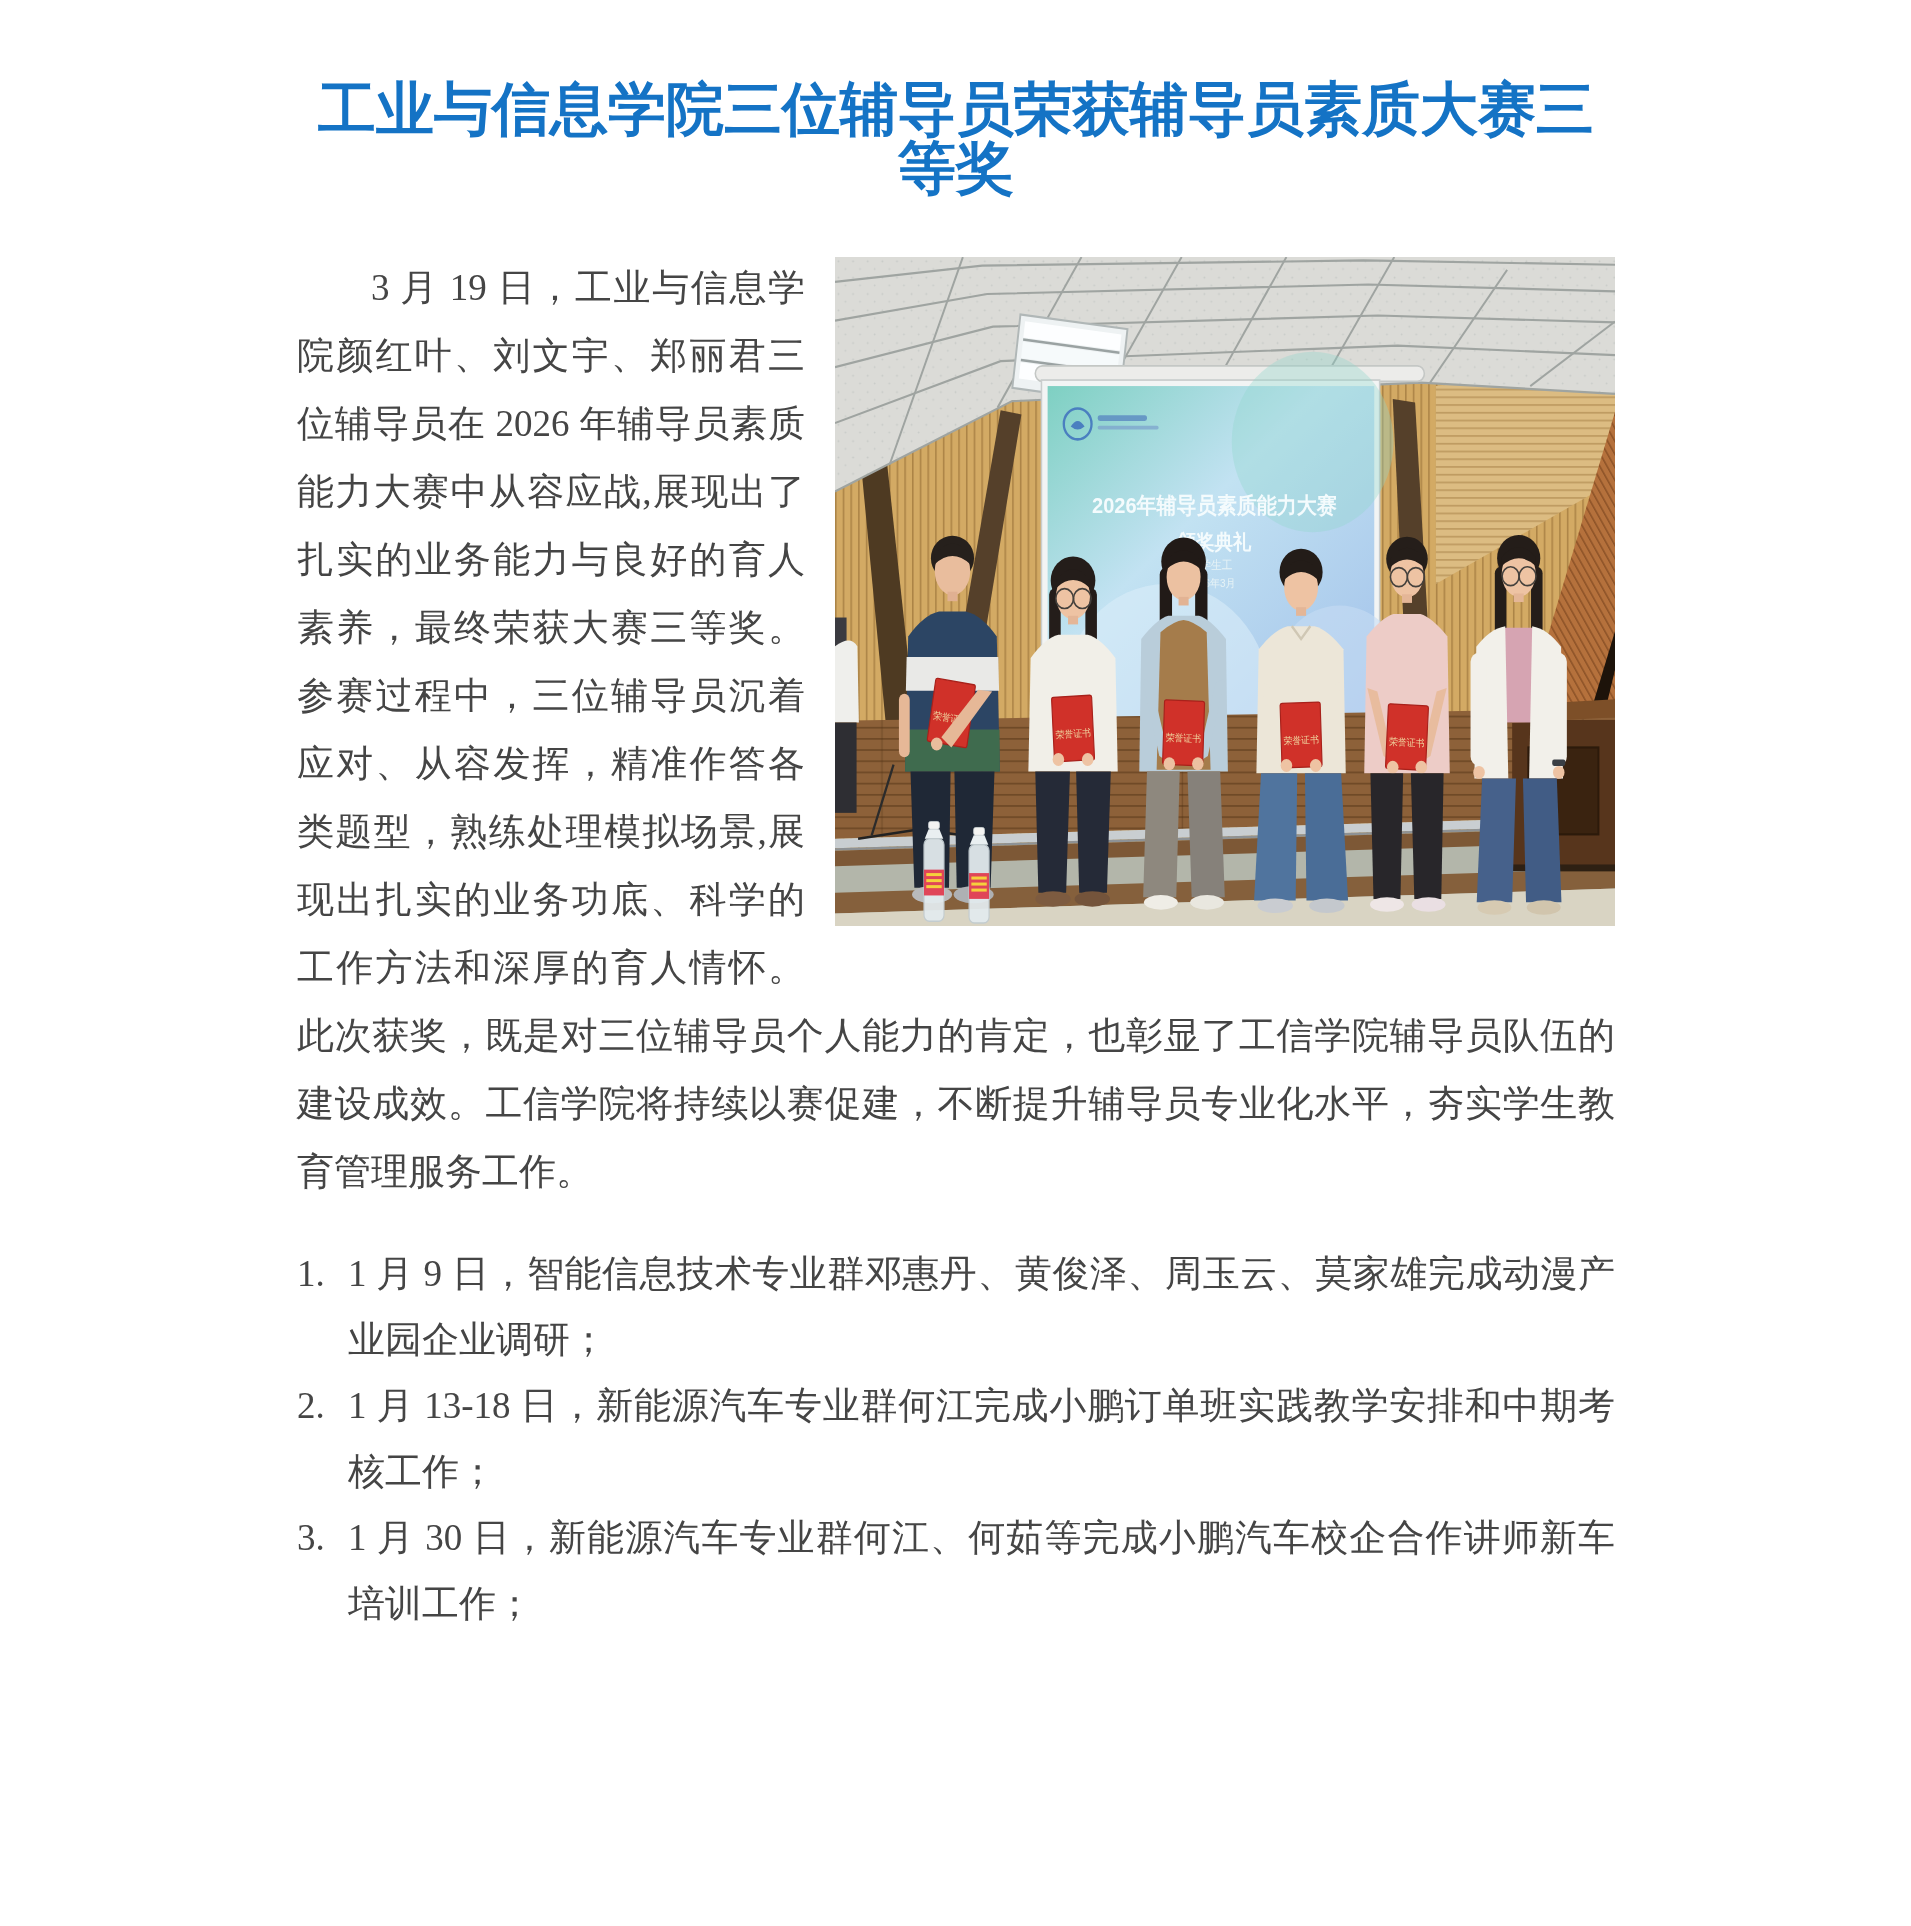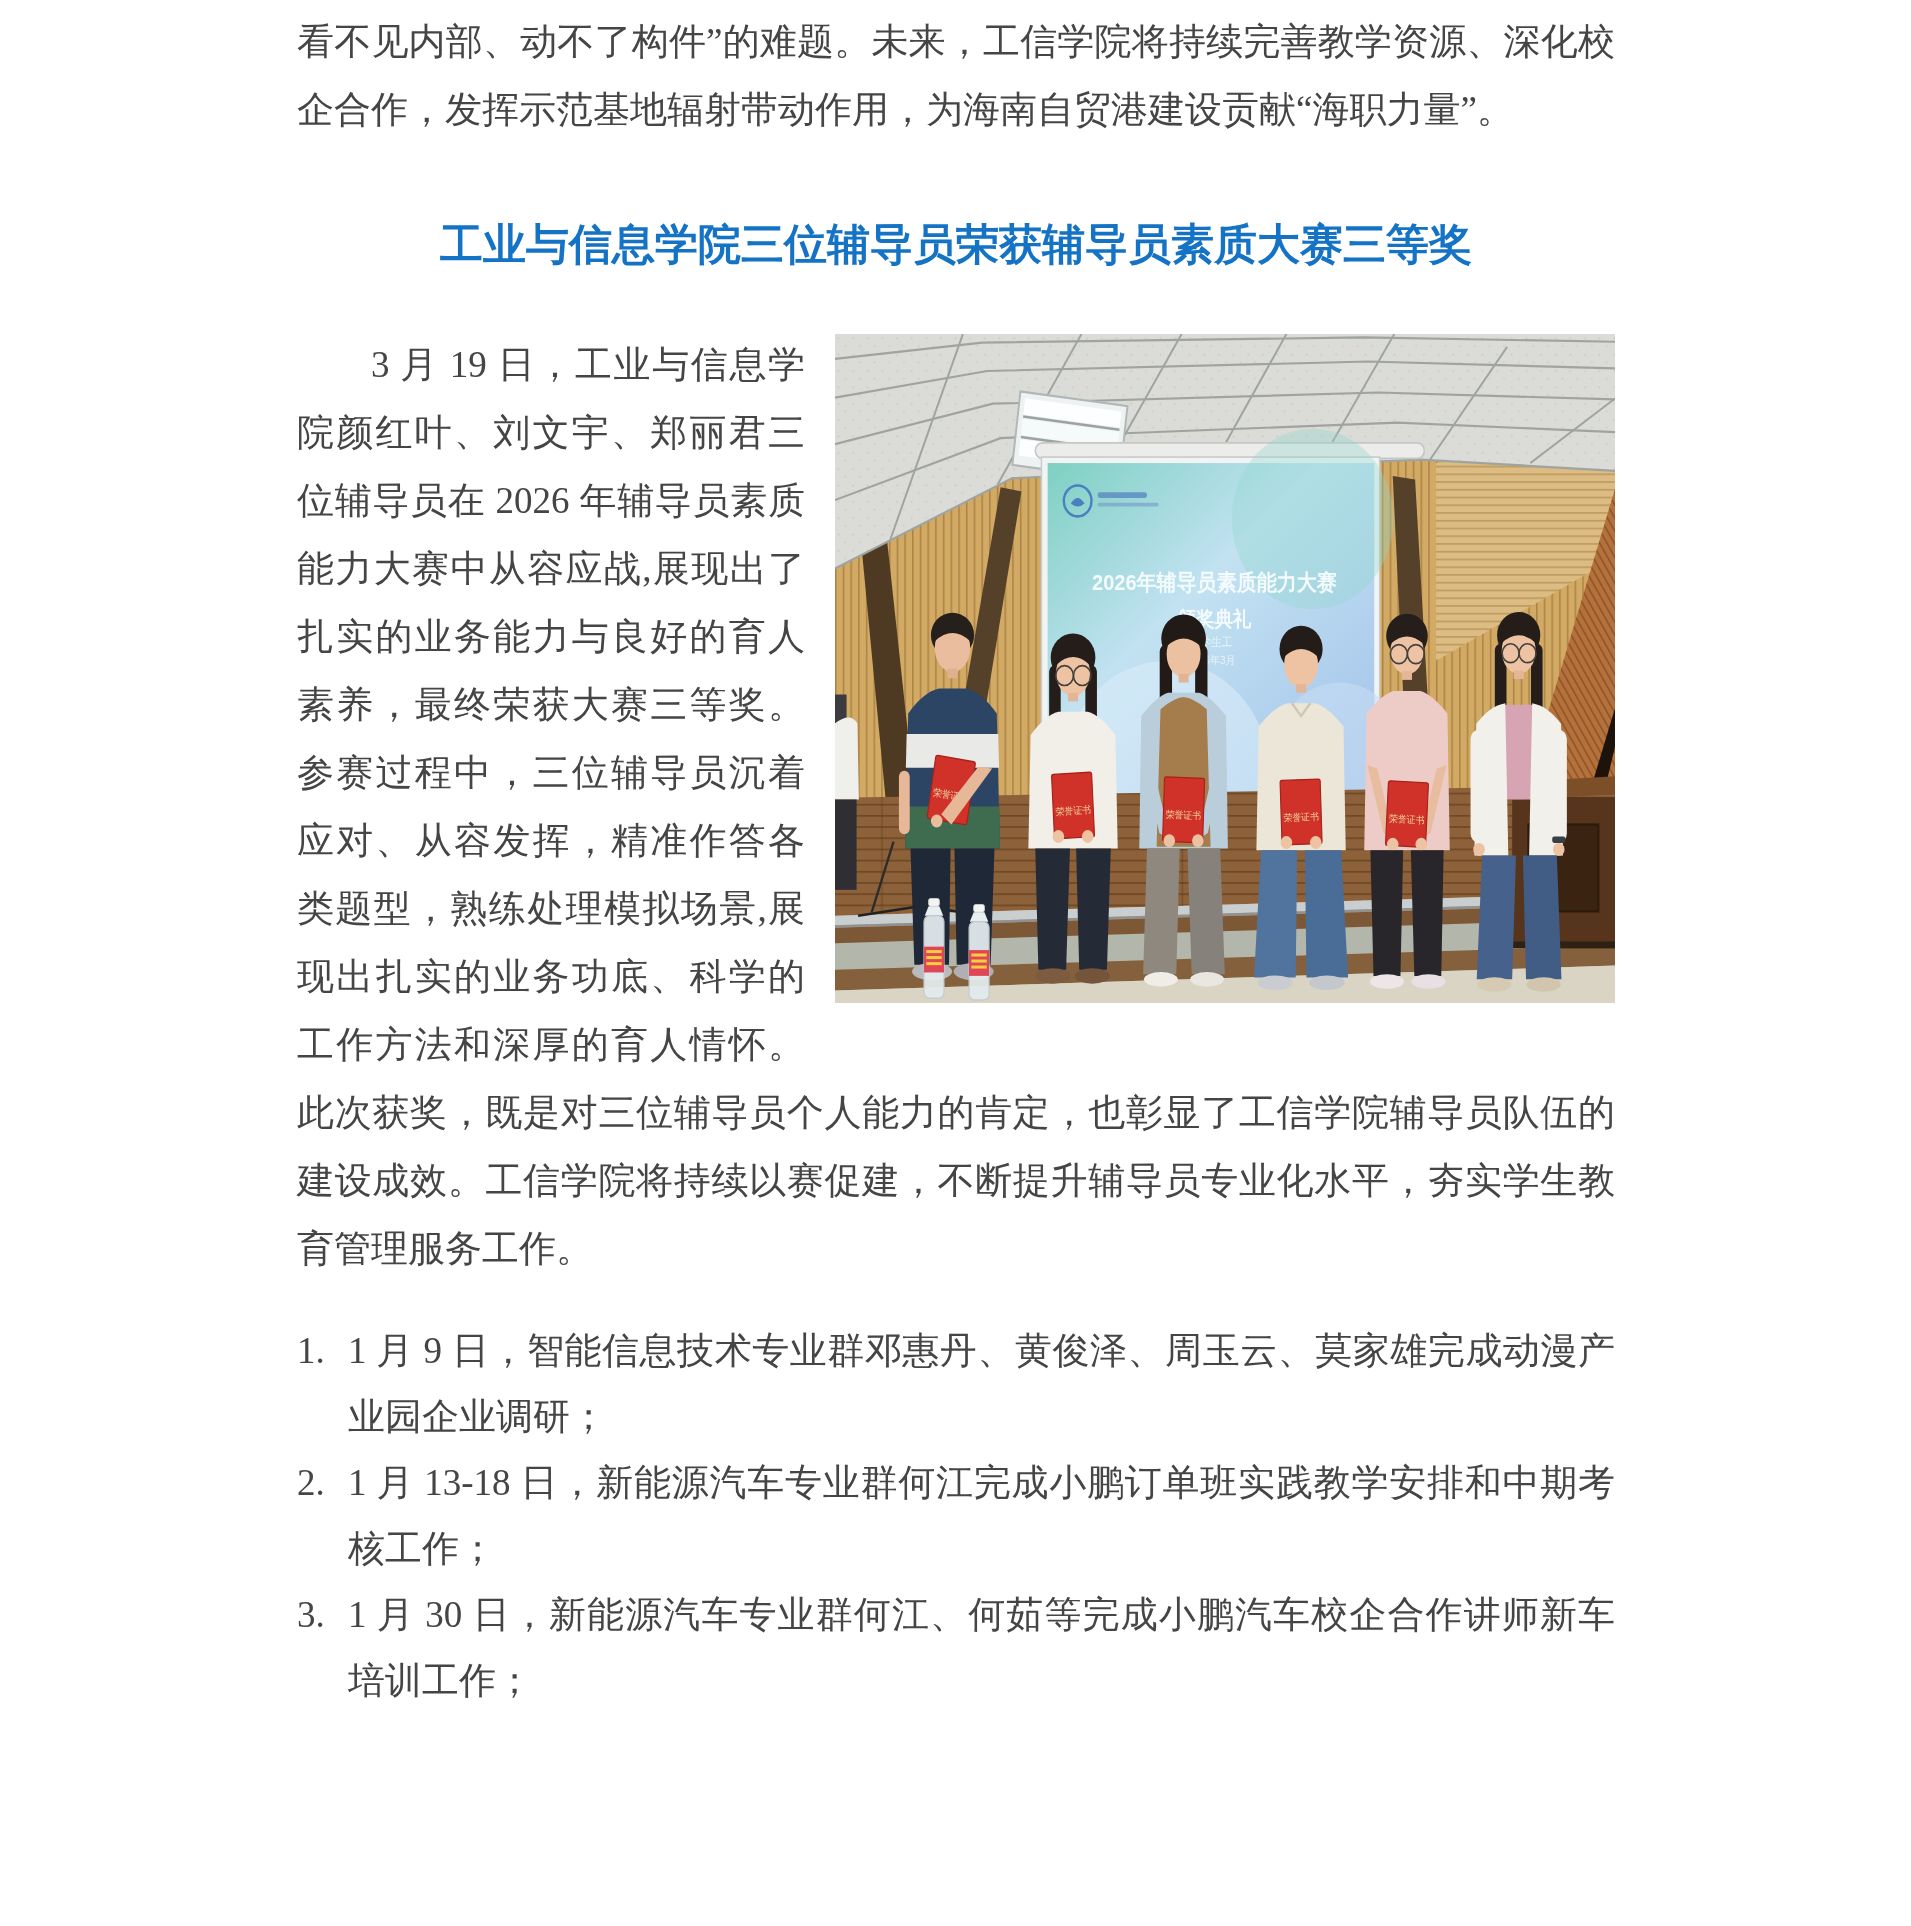--- a/index.html
+++ b/index.html
@@ -5,21 +5,21 @@
   html,body{margin:0;padding:0;}
   body{
     width:1911px;height:2202px;overflow:hidden;background:#ffffff;
     font-family:"Liberation Serif","DejaVu Serif",serif;color:#454545;
   }
   .content{padding:7.7px 297px 0 297px;width:1318px;}
   .para{font-size:37px;line-height:68px;text-align:justify;margin:0;}
   .blue-heading{
     margin:71px 0 0 0;text-align:center;
     font-family:"Liberation Sans","DejaVu Sans",sans-serif;font-weight:bold;
-    font-size:43px;line-height:59px;color:#1473c5;
+    font-size:58px;line-height:59px;color:#1473c5;
   }
   .story{margin-top:57px;}
   .story:after{content:"";display:block;clear:both;}
   .photo-fig{float:right;width:780px;height:669px;margin:3.1px 0 10.8px 30px;}
   .photo-fig svg{display:block;width:100%;height:100%;}
   .story-text{text-indent:2em;}
   .red-heading{
     clear:both;margin:235px 0 0 0;
     font-family:"Liberation Sans","DejaVu Sans",sans-serif;font-weight:bold;
     font-size:49px;line-height:58px;color:#ee0f0f;letter-spacing:1.5px;
@@ -30,21 +30,20 @@
   .briefs .txt{flex:1;text-align:justify;}
   .slide-title{font-family:"Liberation Sans","DejaVu Sans",sans-serif;font-weight:600;fill:#f4fbfd;}
   .slide-sub{font-family:"Liberation Sans","DejaVu Sans",sans-serif;fill:#eaf5f7;opacity:.92;}
   .cert-label{font-family:"Liberation Sans","DejaVu Sans",sans-serif;fill:#efd6a0;}
 </style>
 </head>
 <body>
 
 <main class="content">
 
-  <p class="para">看不见内部、动不了构件”的难题。未来，工信学院将持续完善教学资源、深化校企合作，发挥示范基地辐射带动作用，为海南自贸港建设贡献“海职力量”。</p>
 
   <h1 class="blue-heading">工业与信息学院三位辅导员荣获辅导员素质大赛三等奖</h1>
 
   <div class="story">
     <figure class="photo-fig">
       <svg viewBox="0 0 2025 1555" preserveAspectRatio="none">
         <defs>
           <linearGradient id="slideGrad" x1="0" y1="0" x2="0.85" y2="1">
             <stop offset="0" stop-color="#7ed0c2"></stop>
             <stop offset="0.42" stop-color="#c2e2f2"></stop>

